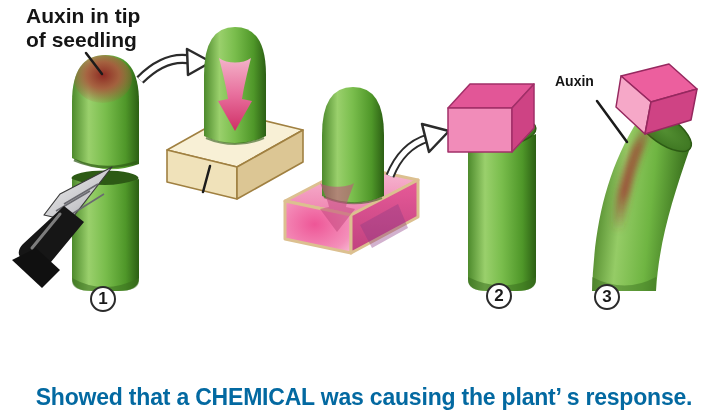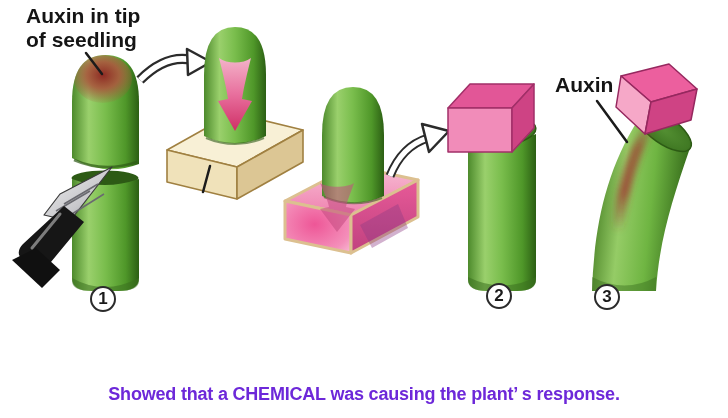--- a/index.html
+++ b/index.html
@@ -5,24 +5,24 @@
   html,body{margin:0;padding:0;background:#ffffff;}
   .screen{
     position:relative;width:728px;height:418px;background:#ffffff;overflow:hidden;
     font-family:"Liberation Sans",sans-serif;
   }
   .art{position:absolute;left:0;top:0;width:728px;height:418px;}
   .lbl{position:absolute;font-weight:700;color:#151515;white-space:nowrap;margin-left:12px;}
   .lbl-tip{left:14px;top:4px;font-size:21px;line-height:24px;}
   .lbl-agar{left:178px;top:190px;font-size:22px;}
   .lbl-diffuse{left:255px;top:246px;font-size:21px;line-height:26px;}
-  .lbl-auxin{left:543px;top:73px;font-size:21px;}
+  .lbl-auxin{left:543px;top:73px;font-size:14px;}
   .caption{
     position:absolute;left:0;top:384px;width:728px;text-align:center;
-    font-weight:700;font-size:18px;color:#6d28d9;letter-spacing:-0.2px;
+    font-weight:700;font-size:23px;color:#0369a1;letter-spacing:-0.2px;
   }
   .step{
     position:absolute;width:26px;height:26px;border:2.5px solid #2b2b2b;border-radius:50%;
     background:#ffffff;display:flex;align-items:center;justify-content:center;
     font-size:17px;font-weight:700;color:#1a1a1a;box-sizing:border-box;
   }
   .step1{left:90px;top:286px;}
   .step2{left:486px;top:283px;}
   .step3{left:594px;top:284px;}
 </style>

